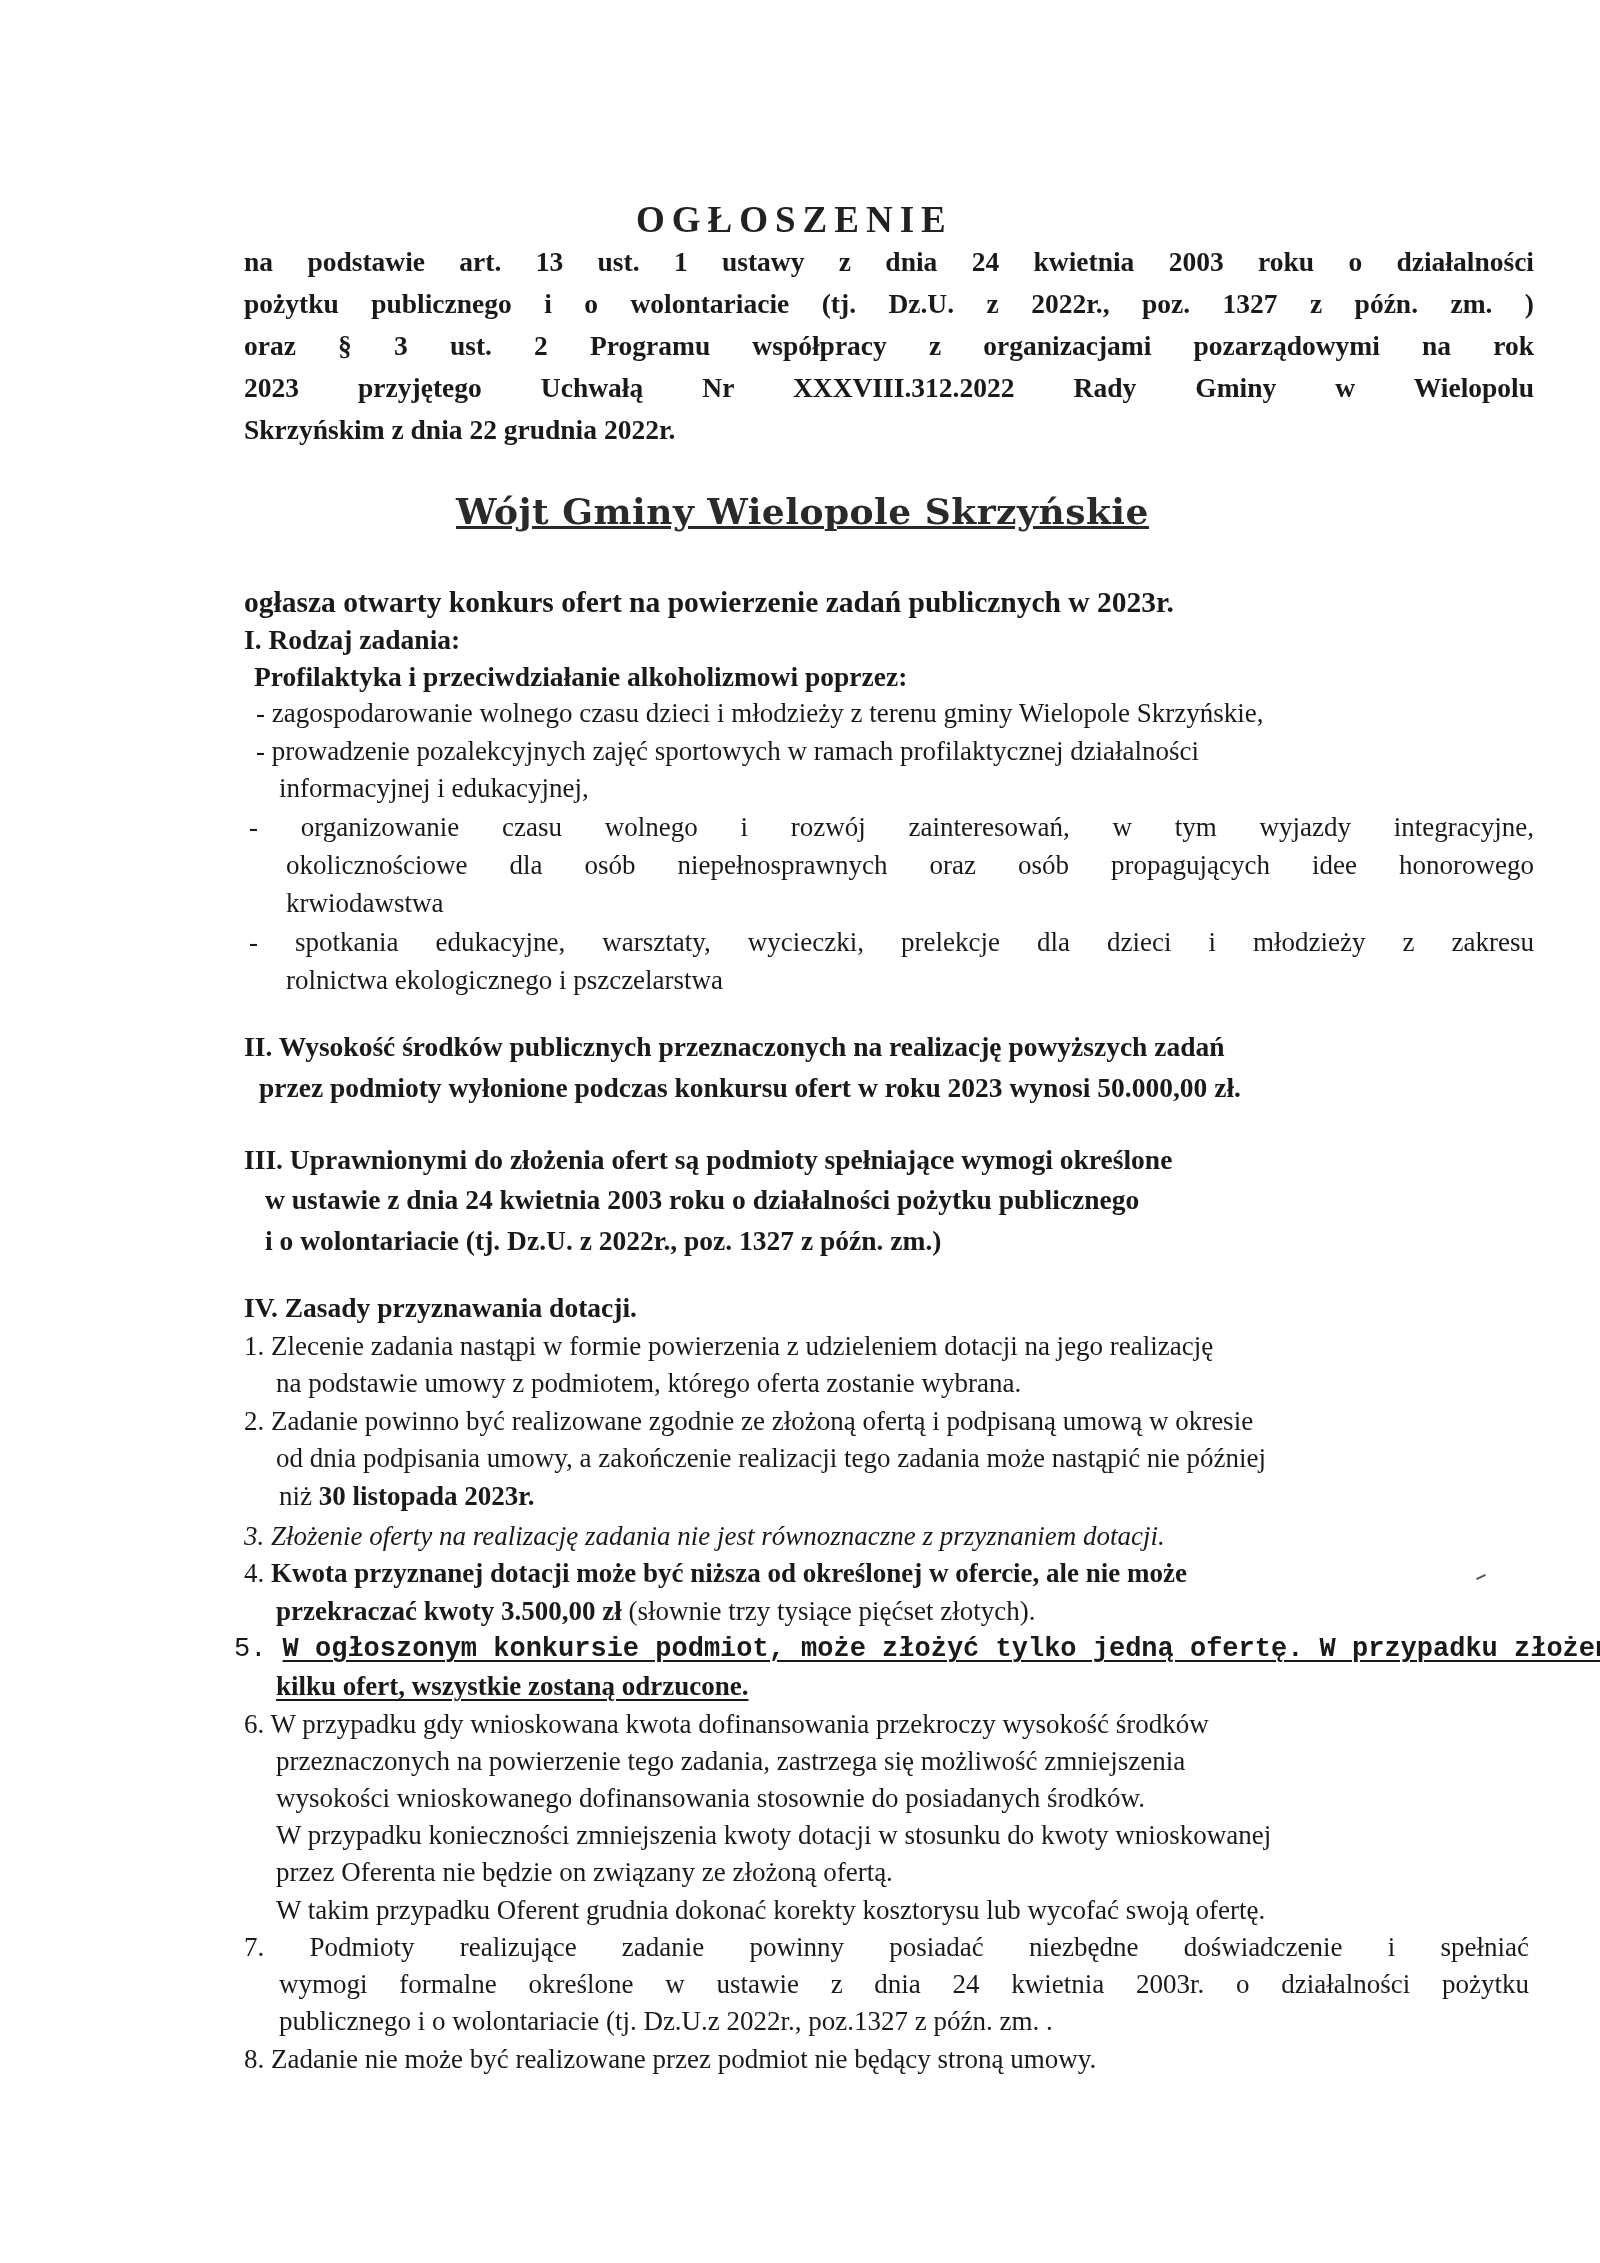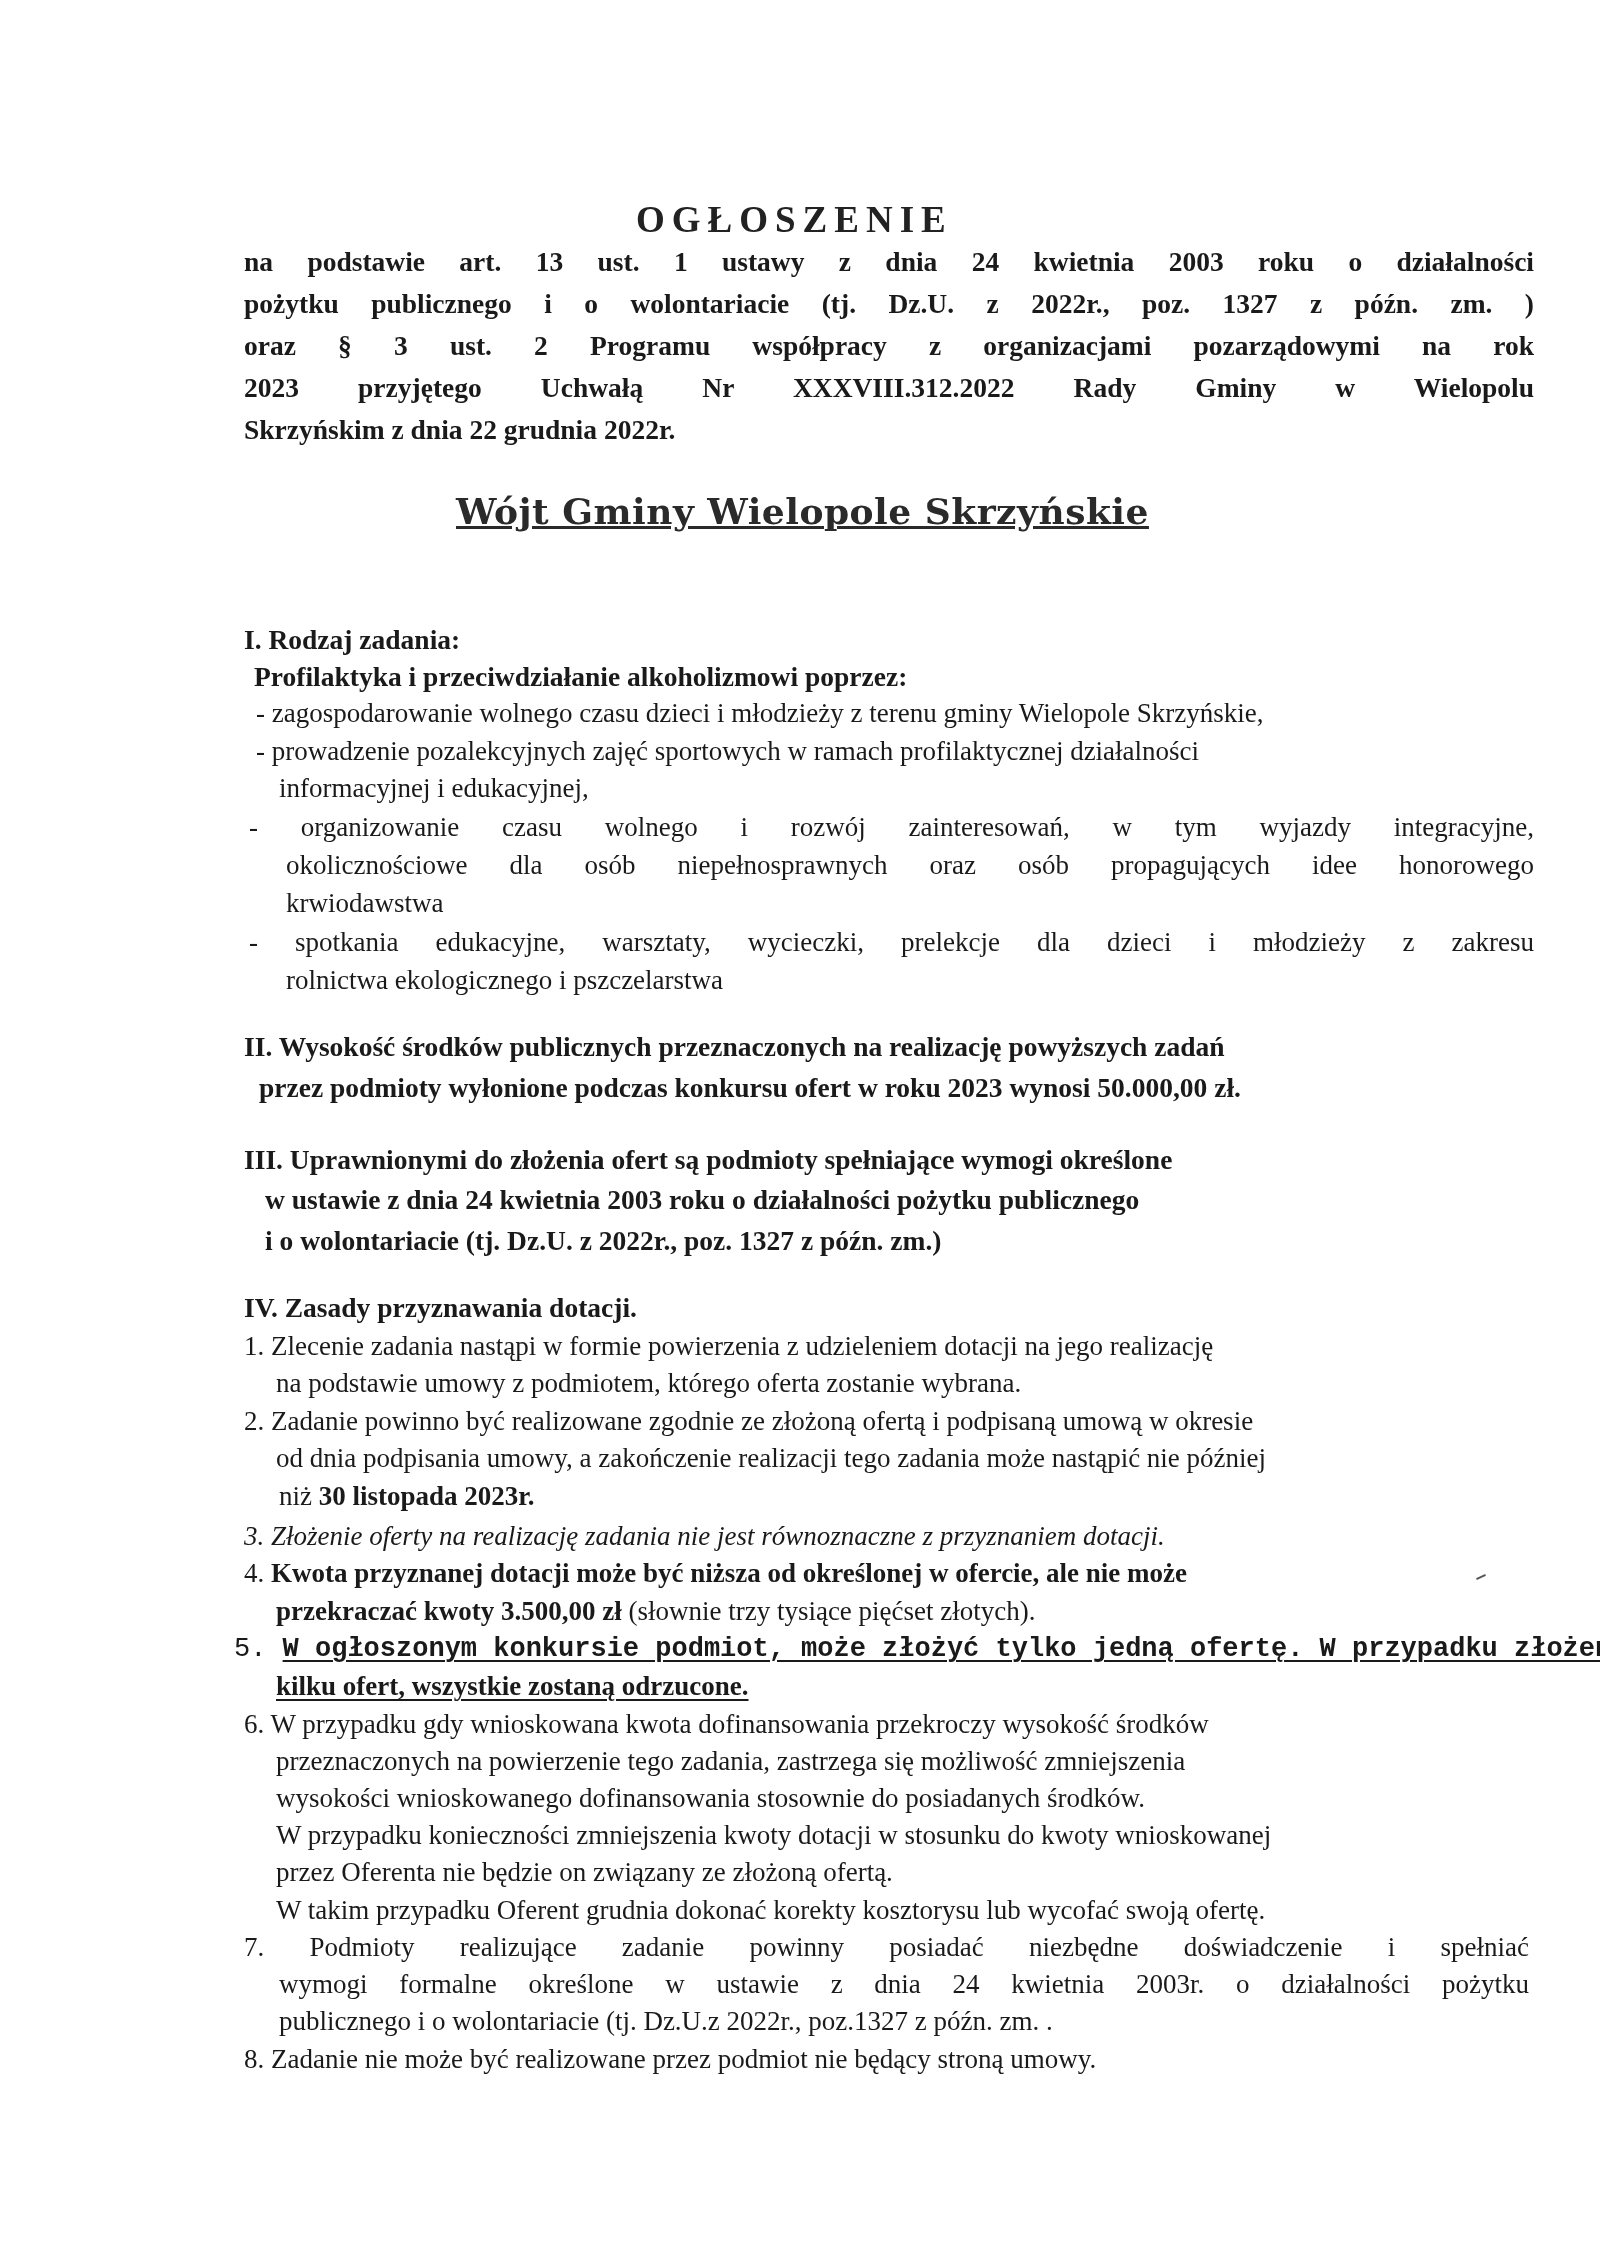--- a/index.html
+++ b/index.html
@@ -30,20 +30,21 @@
   <div>
     <div class="abs intro intro-line justify" style="top:246px;">na podstawie art. 13 ust. 1 ustawy z dnia 24 kwietnia 2003 roku o działalności</div>
     <div class="abs intro intro-line justify" style="top:288px;">pożytku publicznego i  o wolontariacie (tj. Dz.U. z 2022r., poz. 1327 z późn. zm. )</div>
     <div class="abs intro intro-line justify" style="top:330px;">oraz § 3 ust. 2 Programu współpracy z organizacjami pozarządowymi na rok</div>
     <div class="abs intro intro-line justify" style="top:372px;">2023 przyjętego Uchwałą Nr XXXVIII.312.2022 Rady Gminy w Wielopolu</div>
     <div class="abs intro intro-line" style="top:414px;">Skrzyńskim z dnia 22 grudnia 2022r.</div>
   </div>
 
   <div class="abs wojt">Wójt Gminy Wielopole Skrzyńskie</div>
 
+  <div class="abs big" style="left:205px; top:586px;">ogłasza otwarty konkurs ofert na powierzenie zadań  publicznych w 2023r.</div>
 
   <div>
     <div class="abs sec" style="left:205px; top:624px;">I. Rodzaj zadania:</div>
     <div class="abs sec" style="left:215px; top:661px;">Profilaktyka i przeciwdziałanie alkoholizmowi poprzez:</div>
     <div class="abs reg" style="left:217px; top:698px;">- zagospodarowanie wolnego czasu dzieci i młodzieży z terenu gminy Wielopole Skrzyńskie,</div>
     <div class="abs reg" style="left:217px; top:736px;">- prowadzenie pozalekcyjnych zajęć sportowych w ramach profilaktycznej działalności</div>
     <div class="abs reg" style="left:240px; top:773px;">informacyjnej i edukacyjnej,</div>
     <div class="abs reg justify" style="left:210px; top:812px; width:1285px;">-  organizowanie czasu wolnego i rozwój zainteresowań, w tym wyjazdy integracyjne,</div>
     <div class="abs reg justify" style="left:247px; top:850px; width:1248px;">okolicznościowe dla osób niepełnosprawnych oraz osób propagujących idee honorowego</div>
     <div class="abs reg" style="left:247px; top:888px;">krwiodawstwa</div>

